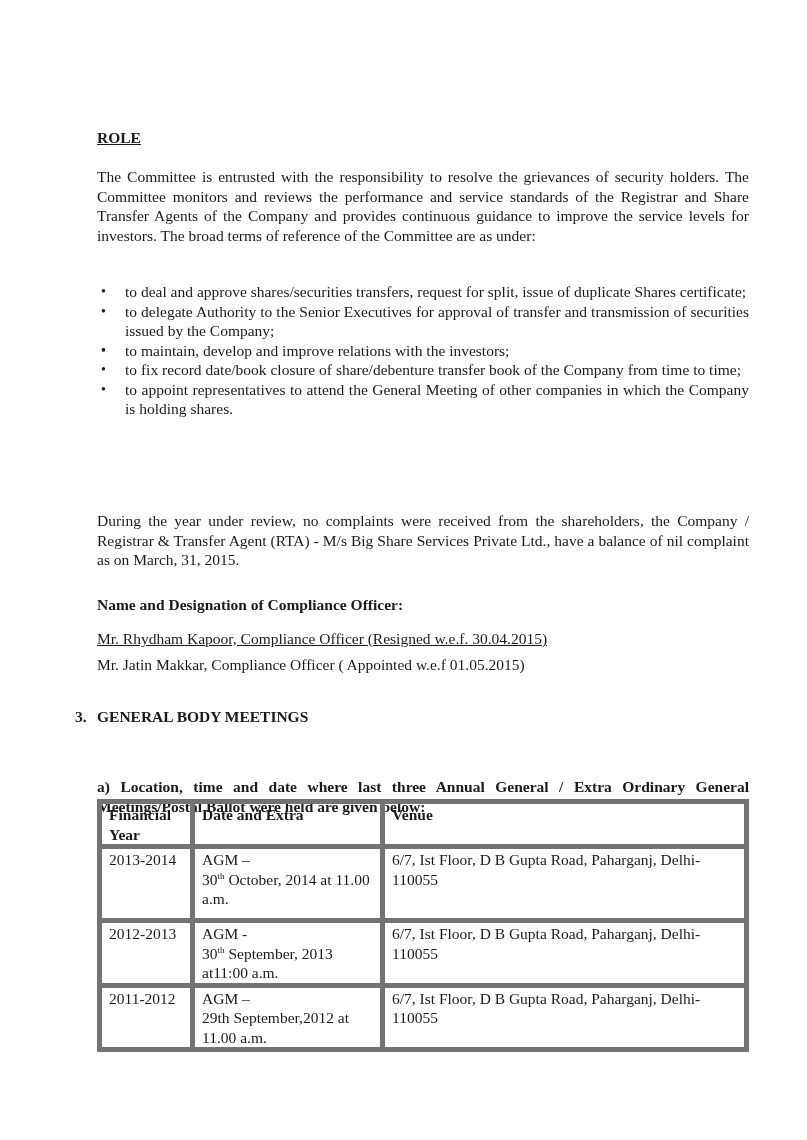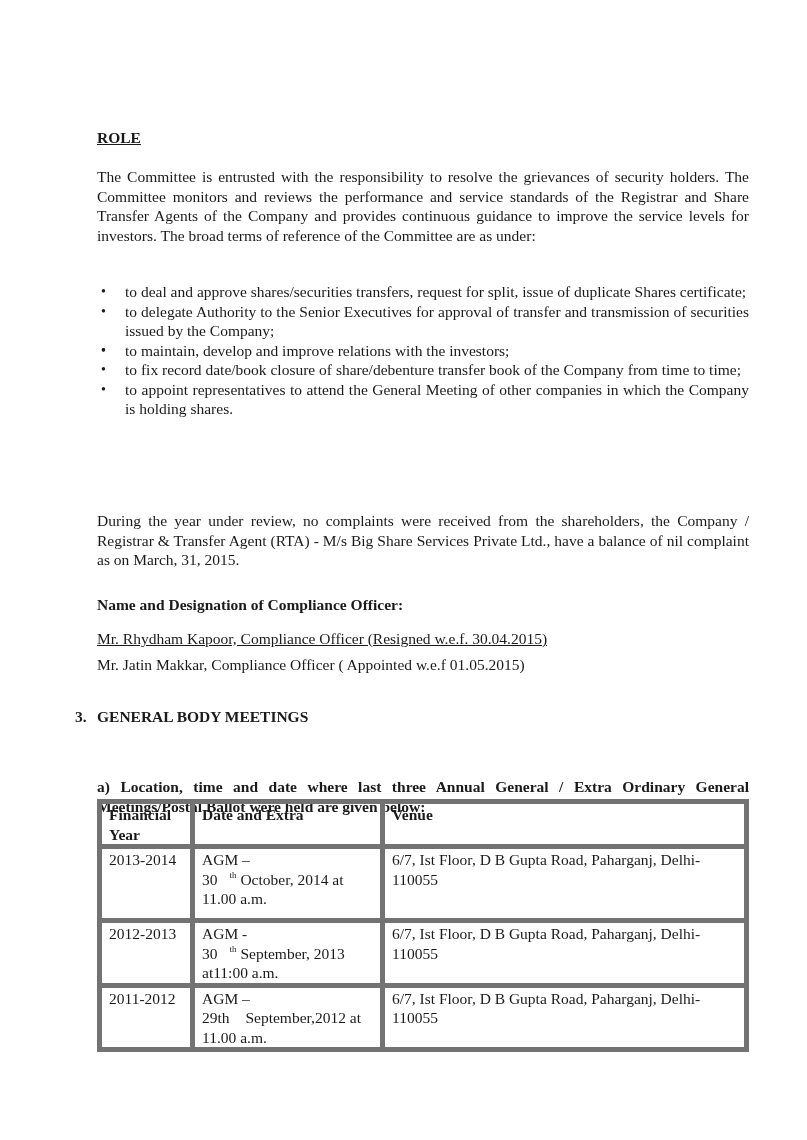--- a/index.html
+++ b/index.html
@@ -22,21 +22,21 @@
     position: absolute; left: 0; top: 799px; width: 652px;
     border-collapse: collapse; table-layout: fixed;
   }
   table.meet td, table.meet th {
     border: 5px solid #737373; vertical-align: top; padding: 1px 7px 0 7px;
     font-weight: normal; text-align: left; font-size: 15.5px; line-height: 19.5px;
   }
   table.meet th { font-weight: bold; }
   .col1 { width: 93px; } .col2 { width: 190px; } .col3 { width: auto; }
   .dt { text-align: justify; text-align-last: left; }
-  sup { font-size: 9px; line-height: 0; vertical-align: super; margin-left: 12px; }
+  sup { font-size: 9px; line-height: 0; vertical-align: super; }
 </style>
 </head>
 <body>
 
 <div class="page">
 
   <div class="abs bold" style="top:128px;text-decoration:underline;">ROLE</div>
 
   <div class="abs justify" style="top:167px;">The Committee is entrusted with the responsibility to resolve the grievances of security holders. The Committee monitors and reviews the performance and service standards of the Registrar and Share Transfer Agents of the Company and provides continuous guidance to improve the service levels for investors. The broad terms of reference of the Committee are as under:</div>
 

